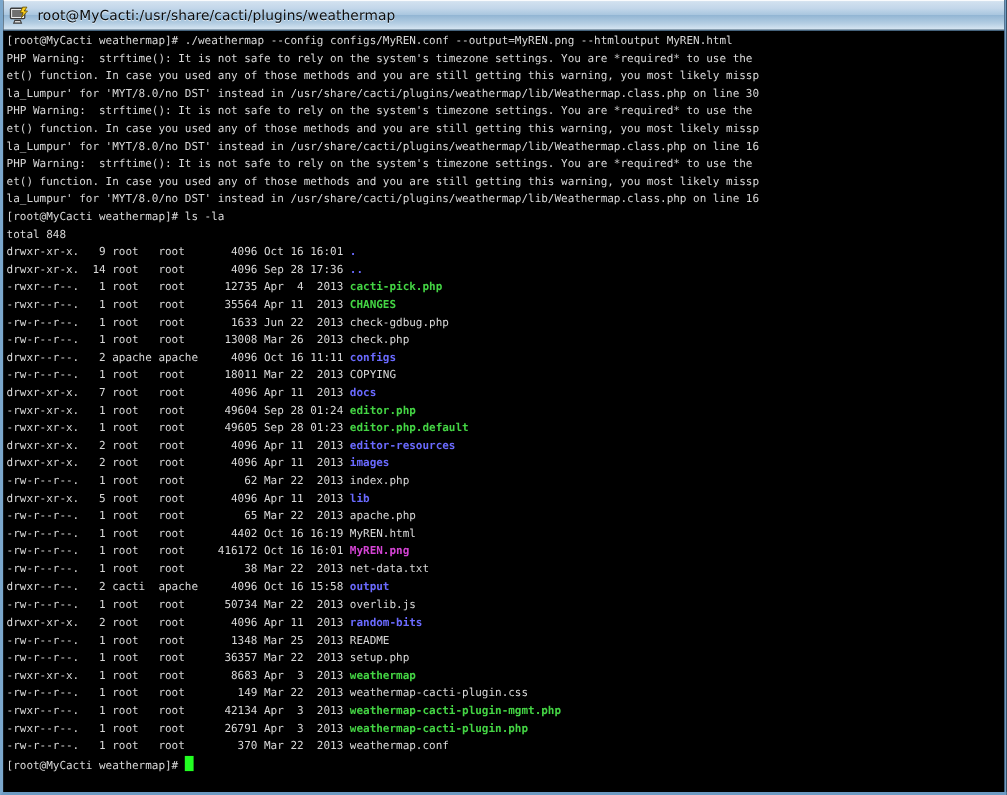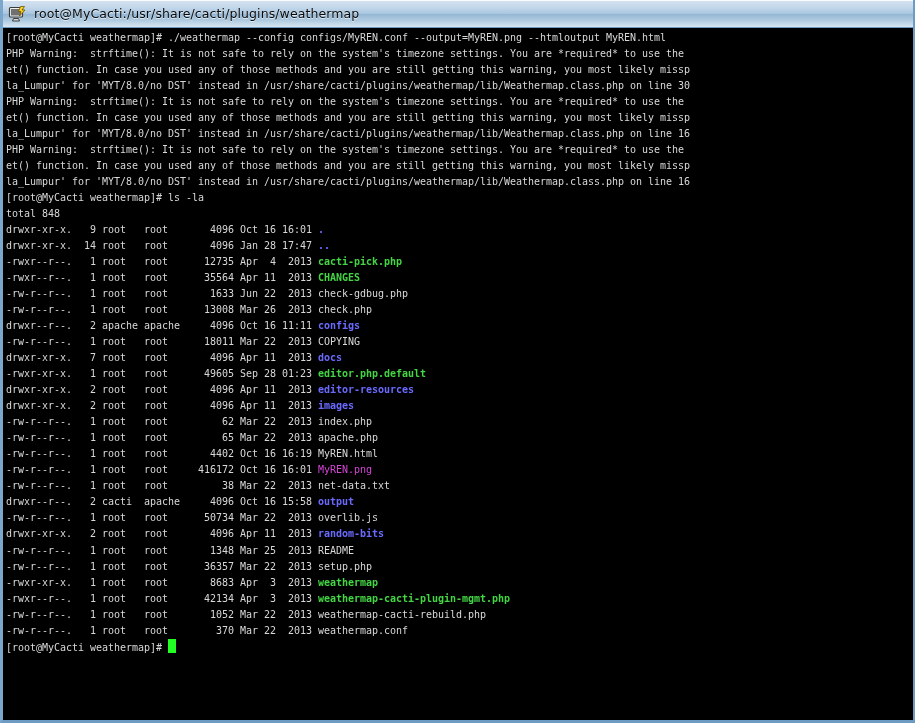--- a/index.html
+++ b/index.html
@@ -90,21 +90,21 @@
     color: #d8d8d8;
     white-space: pre;
     letter-spacing: -0.02px;
     overflow: hidden;
   }
 
   
   .c-default { color: #d8d8d8; }
   .c-dir     { color: #6a6aff; font-weight: bold; }
   .c-exec    { color: #44d544; font-weight: bold; }
-  .c-image   { color: #d544d5; font-weight: normal; }
+  .c-image   { color: #d544d5; font-weight: bold; }
 
   .cursor {
     display: inline-block;
     width: 8px;
     height: 14px;
     background: #22ff22;
     vertical-align: -2px;
   }
 </style>
 </head>
@@ -129,41 +129,44 @@
       <div class="line">la_Lumpur' for 'MYT/8.0/no DST' instead in /usr/share/cacti/plugins/weathermap/lib/Weathermap.class.php on line 30</div>
       <div class="line">PHP Warning:  strftime(): It is not safe to rely on the system's timezone settings. You are *required* to use the </div>
       <div class="line">et() function. In case you used any of those methods and you are still getting this warning, you most likely missp</div>
       <div class="line">la_Lumpur' for 'MYT/8.0/no DST' instead in /usr/share/cacti/plugins/weathermap/lib/Weathermap.class.php on line 16</div>
       <div class="line">PHP Warning:  strftime(): It is not safe to rely on the system's timezone settings. You are *required* to use the </div>
       <div class="line">et() function. In case you used any of those methods and you are still getting this warning, you most likely missp</div>
       <div class="line">la_Lumpur' for 'MYT/8.0/no DST' instead in /usr/share/cacti/plugins/weathermap/lib/Weathermap.class.php on line 16</div>
       <div class="line"><span class="c-default">[root@MyCacti weathermap]#</span><span class="c-default"> ls -la</span></div>
       <div class="line">total 848</div>
       <div class="line"><span class="c-default">drwxr-xr-x.   9 root   root       4096 Oct 16 16:01 </span><span class="c-dir">.</span></div>
-      <div class="line"><span class="c-default">drwxr-xr-x.  14 root   root       4096 Jan 28 17:47 </span><span class="c-dir">..</span></div>
+      <div class="line"><span class="c-default">drwxr-xr-x.  14 root   root       4096 Sep 28 17:36 </span><span class="c-dir">..</span></div>
       <div class="line"><span class="c-default">-rwxr--r--.   1 root   root      12735 Apr  4  2013 </span><span class="c-exec">cacti-pick.php</span></div>
       <div class="line"><span class="c-default">-rwxr--r--.   1 root   root      35564 Apr 11  2013 </span><span class="c-exec">CHANGES</span></div>
       <div class="line"><span class="c-default">-rw-r--r--.   1 root   root       1633 Jun 22  2013 </span><span class="c-default">check-gdbug.php</span></div>
       <div class="line"><span class="c-default">-rw-r--r--.   1 root   root      13008 Mar 26  2013 </span><span class="c-default">check.php</span></div>
       <div class="line"><span class="c-default">drwxr--r--.   2 apache apache     4096 Oct 16 11:11 </span><span class="c-dir">configs</span></div>
       <div class="line"><span class="c-default">-rw-r--r--.   1 root   root      18011 Mar 22  2013 </span><span class="c-default">COPYING</span></div>
       <div class="line"><span class="c-default">drwxr-xr-x.   7 root   root       4096 Apr 11  2013 </span><span class="c-dir">docs</span></div>
+      <div class="line"><span class="c-default">-rwxr-xr-x.   1 root   root      49604 Sep 28 01:24 </span><span class="c-exec">editor.php</span></div>
       <div class="line"><span class="c-default">-rwxr-xr-x.   1 root   root      49605 Sep 28 01:23 </span><span class="c-exec">editor.php.default</span></div>
       <div class="line"><span class="c-default">drwxr-xr-x.   2 root   root       4096 Apr 11  2013 </span><span class="c-dir">editor-resources</span></div>
       <div class="line"><span class="c-default">drwxr-xr-x.   2 root   root       4096 Apr 11  2013 </span><span class="c-dir">images</span></div>
       <div class="line"><span class="c-default">-rw-r--r--.   1 root   root         62 Mar 22  2013 </span><span class="c-default">index.php</span></div>
+      <div class="line"><span class="c-default">drwxr-xr-x.   5 root   root       4096 Apr 11  2013 </span><span class="c-dir">lib</span></div>
       <div class="line"><span class="c-default">-rw-r--r--.   1 root   root         65 Mar 22  2013 </span><span class="c-default">apache.php</span></div>
       <div class="line"><span class="c-default">-rw-r--r--.   1 root   root       4402 Oct 16 16:19 </span><span class="c-default">MyREN.html</span></div>
       <div class="line"><span class="c-default">-rw-r--r--.   1 root   root     416172 Oct 16 16:01 </span><span class="c-image">MyREN.png</span></div>
       <div class="line"><span class="c-default">-rw-r--r--.   1 root   root         38 Mar 22  2013 </span><span class="c-default">net-data.txt</span></div>
       <div class="line"><span class="c-default">drwxr--r--.   2 cacti  apache     4096 Oct 16 15:58 </span><span class="c-dir">output</span></div>
       <div class="line"><span class="c-default">-rw-r--r--.   1 root   root      50734 Mar 22  2013 </span><span class="c-default">overlib.js</span></div>
       <div class="line"><span class="c-default">drwxr-xr-x.   2 root   root       4096 Apr 11  2013 </span><span class="c-dir">random-bits</span></div>
       <div class="line"><span class="c-default">-rw-r--r--.   1 root   root       1348 Mar 25  2013 </span><span class="c-default">README</span></div>
       <div class="line"><span class="c-default">-rw-r--r--.   1 root   root      36357 Mar 22  2013 </span><span class="c-default">setup.php</span></div>
       <div class="line"><span class="c-default">-rwxr-xr-x.   1 root   root       8683 Apr  3  2013 </span><span class="c-exec">weathermap</span></div>
+      <div class="line"><span class="c-default">-rw-r--r--.   1 root   root        149 Mar 22  2013 </span><span class="c-default">weathermap-cacti-plugin.css</span></div>
       <div class="line"><span class="c-default">-rwxr--r--.   1 root   root      42134 Apr  3  2013 </span><span class="c-exec">weathermap-cacti-plugin-mgmt.php</span></div>
-      <div class="line"><span class="c-default">-rw-r--r--.   1 root   root       1052 Mar 22  2013 </span><span class="c-default">weathermap-cacti-rebuild.php</span></div>
+      <div class="line"><span class="c-default">-rwxr--r--.   1 root   root      26791 Apr  3  2013 </span><span class="c-exec">weathermap-cacti-plugin.php</span></div>
       <div class="line"><span class="c-default">-rw-r--r--.   1 root   root        370 Mar 22  2013 </span><span class="c-default">weathermap.conf</span></div>
       <div class="line"><span class="c-default">[root@MyCacti weathermap]# </span><span class="cursor"></span></div>
     </div>
 
 </div>
 
 </body></html>

